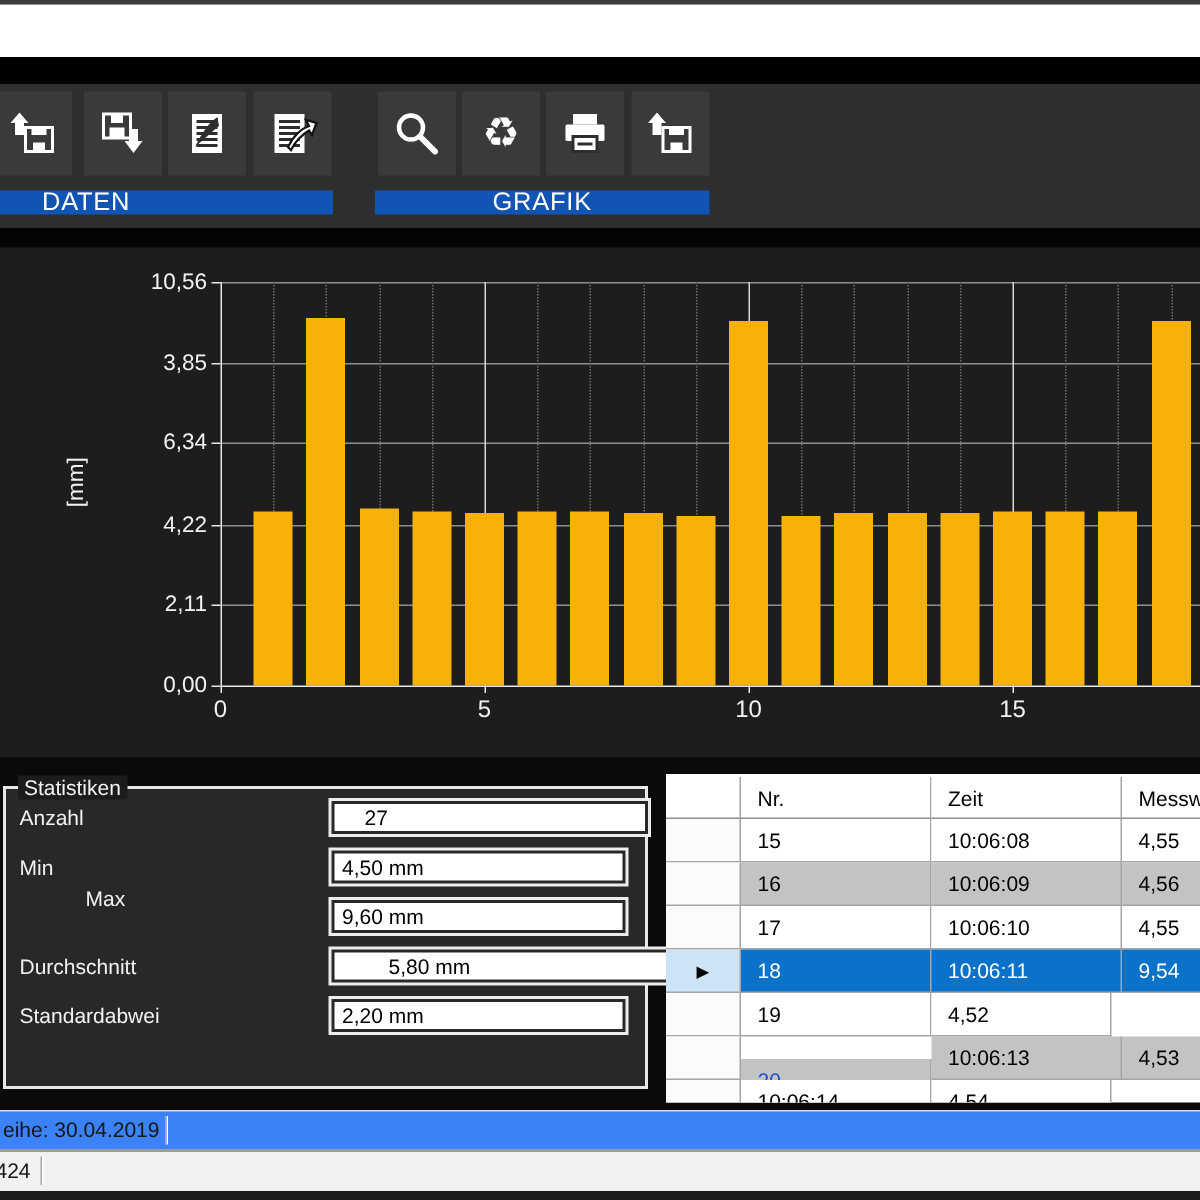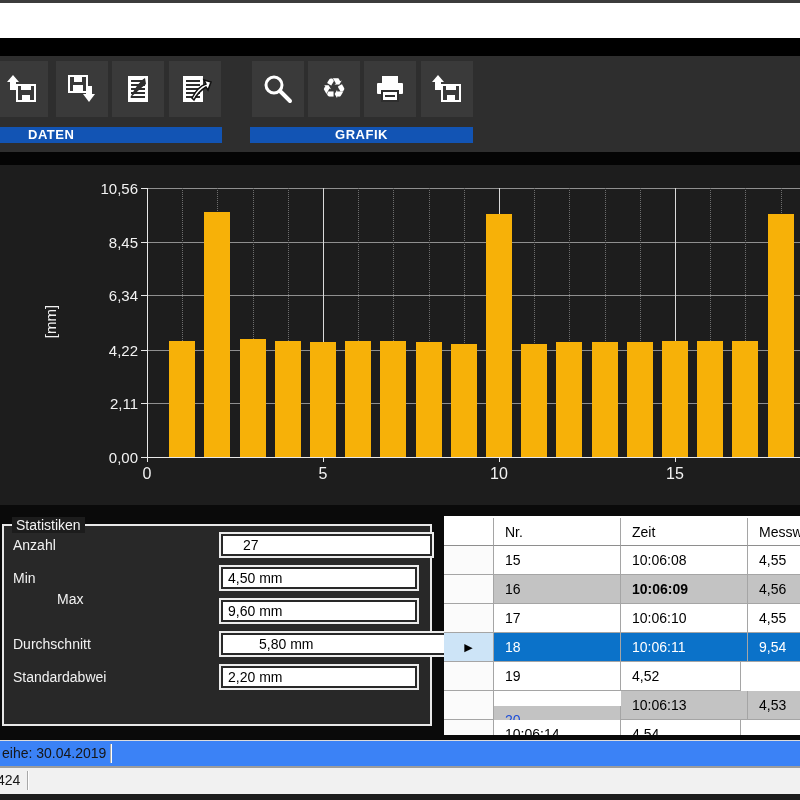--- a/index.html
+++ b/index.html
@@ -10,21 +10,21 @@
   .top-edge{left:0;top:0;width:800px;height:3px;background:#3c3c3c;}
   .titlebar{left:0;top:3px;width:800px;height:35px;background:#ffffff;}
   .band-black-1{left:0;top:38px;width:800px;height:18px;background:#000;}
   .toolbar{left:0;top:56px;width:800px;height:96px;background:#2e2e2e;}
   .band-black-2{left:0;top:152px;width:800px;height:13px;background:#040404;}
   
   .tbtn{position:absolute;top:5px;width:52px;height:56px;background:#3a3a3a;
         display:flex;align-items:center;justify-content:center;color:#fff;}
   .tbtn svg{display:block;}
   .grouplabel{position:absolute;top:71px;height:16px;background:#1254b4;color:#fff;
-        font-size:13px;font-weight:bold;line-height:16px;letter-spacing:0.5px;}
+        font-size:17px;font-weight:normal;line-height:16px;letter-spacing:0.5px;}
   
   .chart{left:0;top:165px;width:800px;height:340px;background:#1d1d1d;overflow:hidden;}
   .gridline-h{position:absolute;height:1px;background:#8f8f8f;}
   .vline-dot{position:absolute;width:0;border-left:1px dotted #6e6e6e;}
   .vline-solid{position:absolute;width:1px;background:#d9d9d9;}
   .axis-y{position:absolute;width:1px;background:#e8e8e8;}
   .axis-x{position:absolute;height:1px;background:#e8e8e8;}
   .ytick-label{position:absolute;color:#f2f2f2;font-size:15px;transform:translate(-100%,-50%);}
   .ytick-mark{position:absolute;width:6px;height:1px;background:#e8e8e8;}
   .xtick-label{position:absolute;color:#f2f2f2;font-size:16px;transform:translateX(-50%);}
@@ -160,21 +160,21 @@
       <div class="gridline-h" style="left: 147px; top: 238.251px; width: 653px;"></div>
       <div class="ytick-label" style="left: 138px; top: 238.251px;">2,11</div>
       <div class="ytick-mark" style="left: 141px; top: 238.251px;"></div>
       <div class="gridline-h" style="left: 147px; top: 184.502px; width: 653px;"></div>
       <div class="ytick-label" style="left: 138px; top: 184.502px;">4,22</div>
       <div class="ytick-mark" style="left: 141px; top: 184.502px;"></div>
       <div class="gridline-h" style="left: 147px; top: 130.498px; width: 653px;"></div>
       <div class="ytick-label" style="left: 138px; top: 130.498px;">6,34</div>
       <div class="ytick-mark" style="left: 141px; top: 130.498px;"></div>
       <div class="gridline-h" style="left: 147px; top: 76.7491px; width: 653px;"></div>
-      <div class="ytick-label" style="left: 138px; top: 76.7491px;">8,45</div>
+      <div class="ytick-label" style="left: 138px; top: 76.7491px;">3,85</div>
       <div class="ytick-mark" style="left: 141px; top: 76.7491px;"></div>
       <div class="gridline-h" style="left: 147px; top: 23px; width: 653px;"></div>
       <div class="ytick-label" style="left: 138px; top: 23px;">10,56</div>
       <div class="ytick-mark" style="left: 141px; top: 23px;"></div>
       <div class="vline-dot" style="left: 182.2px; top: 23px; height: 269px;"></div>
       <div class="vline-dot" style="left: 217.4px; top: 23px; height: 269px;"></div>
       <div class="vline-dot" style="left: 252.6px; top: 23px; height: 269px;"></div>
       <div class="vline-dot" style="left: 287.8px; top: 23px; height: 269px;"></div>
       <div class="vline-solid" style="left: 323px; top: 23px; height: 269px;"></div>
       <div class="vline-dot" style="left: 358.2px; top: 23px; height: 269px;"></div>
@@ -243,21 +243,21 @@
         </div>
         <div class="trow" style="top: 28px; height: 29px;">
           <div class="tcell rowhdr" style="width: 50px; height: 29px;"></div>
           <div class="tcell" style="width: 127px; height: 29px; background: rgb(255, 255, 255); color: rgb(0, 0, 0);">15</div>
           <div class="tcell" style="width: 127px; height: 29px; background: rgb(255, 255, 255); color: rgb(0, 0, 0);">10:06:08</div>
           <div class="tcell" style="width: 120px; height: 29px; background: rgb(255, 255, 255); color: rgb(0, 0, 0);">4,55</div>
         </div>
         <div class="trow" style="top: 57px; height: 29px;">
           <div class="tcell rowhdr" style="width: 50px; height: 29px;"></div>
           <div class="tcell" style="width: 127px; height: 29px; background: rgb(195, 195, 195); color: rgb(0, 0, 0);">16</div>
-          <div class="tcell" style="width: 127px; height: 29px; background: rgb(195, 195, 195); color: rgb(0, 0, 0); font-weight: bold;">10:06:09</div>
+          <div class="tcell" style="width: 127px; height: 29px; background: rgb(195, 195, 195); color: rgb(0, 0, 0);">10:06:09</div>
           <div class="tcell" style="width: 120px; height: 29px; background: rgb(195, 195, 195); color: rgb(0, 0, 0);">4,56</div>
         </div>
         <div class="trow" style="top: 86px; height: 29px;">
           <div class="tcell rowhdr" style="width: 50px; height: 29px;"></div>
           <div class="tcell" style="width: 127px; height: 29px; background: rgb(255, 255, 255); color: rgb(0, 0, 0);">17</div>
           <div class="tcell" style="width: 127px; height: 29px; background: rgb(255, 255, 255); color: rgb(0, 0, 0);">10:06:10</div>
           <div class="tcell" style="width: 120px; height: 29px; background: rgb(255, 255, 255); color: rgb(0, 0, 0);">4,55</div>
         </div>
         <div class="trow" style="top: 115px; height: 29px;">
           <div class="tcell rowhdr" style="width: 50px; height: 29px; background: rgb(205, 228, 247); font-size: 11px; color: rgb(0, 0, 0);">▶</div>

